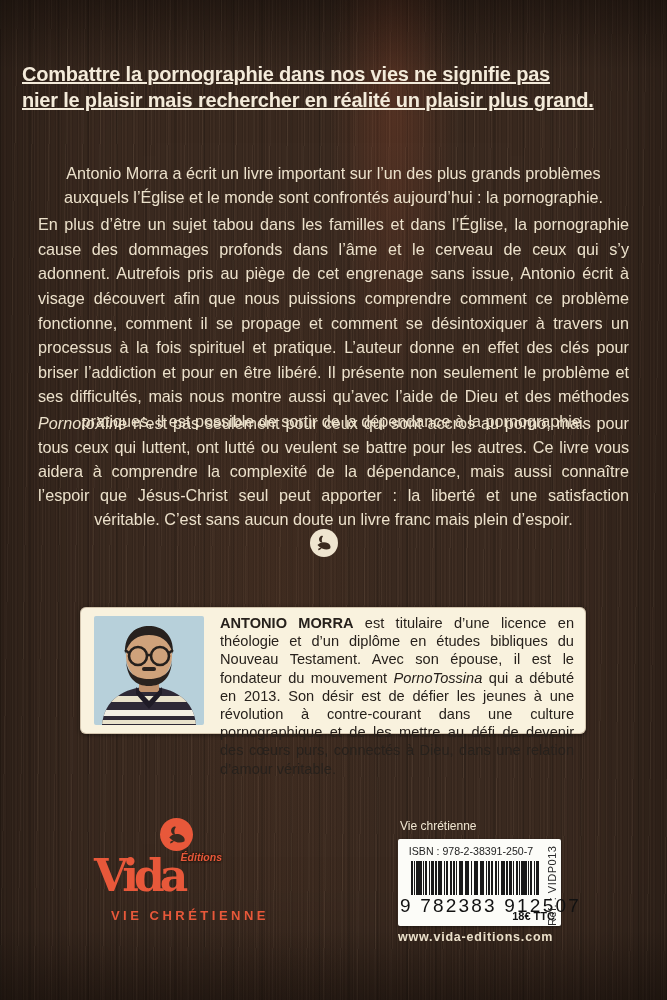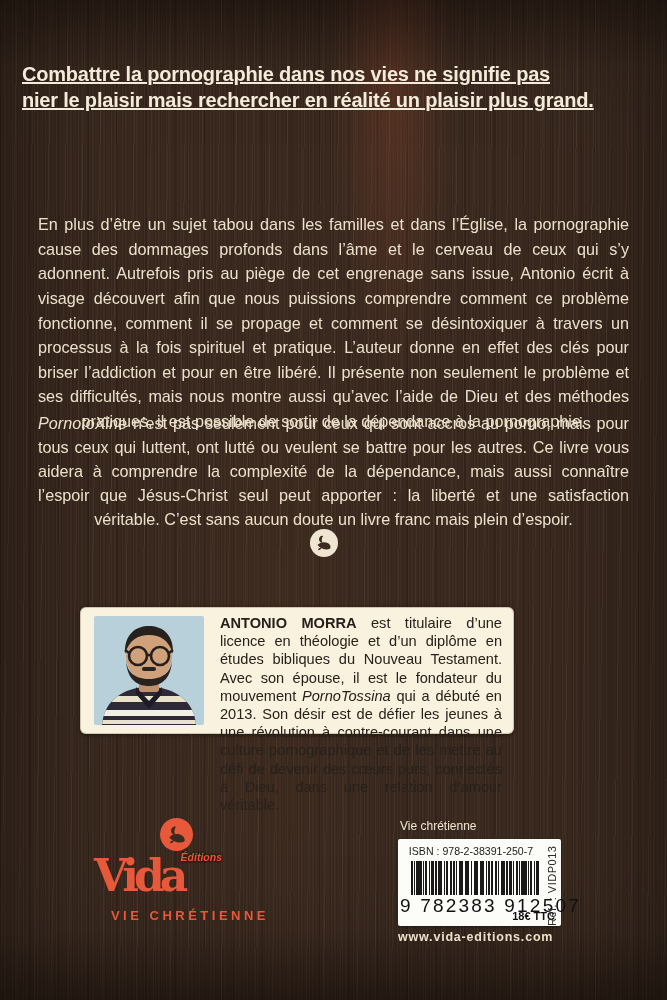--- a/index.html
+++ b/index.html
@@ -26,21 +26,21 @@
   }
   .para.intro{top:146px;text-align:center;line-height:23.5px;}
   .para.body2{top:196px;}
   .para.pitch{top:395px;line-height:24px;}
   .divider{
     position:absolute;left:310px;top:529px;width:28px;height:28px;border-radius:50%;
     background:#efe5d0;display:flex;align-items:center;justify-content:center;
   }
   .divider svg{width:22px;height:22px;}
   .author-box{
-    position:absolute;left:80px;top:607px;width:434px;height:127px;
+    position:absolute;left:80px;top:607px;width:506px;height:127px;
     background:#f9f2de;border-radius:6px;
     box-shadow:inset 0 0 0 1px rgba(120,90,60,.30), 0 1px 4px rgba(0,0,0,.45);
     text-decoration:underline;
   }
   .author-photo{position:absolute;left:14px;top:9px;width:110px;height:109px;overflow:hidden;border-radius:2px;}
   .author-bio{
     position:absolute;left:140px;right:12px;top:7px;
     font-size:14.6px;line-height:18.2px;color:#27211c;text-align:justify;
   }
   
@@ -96,20 +96,21 @@
 </head>
 <body>
 
 <div class="cover">
 
   <div class="headline">
     <div>Combattre la pornographie dans nos vies ne signifie pas</div>
     <div>nier le plaisir mais rechercher en réalité un plaisir plus grand.</div>
   </div>
 
+  <p class="para intro">Antonio Morra a écrit un livre important sur l’un des plus grands problèmes auxquels l’Église et le monde sont confrontés aujourd’hui : la pornographie.</p>
 
   <p class="para body2">En plus d’être un sujet tabou dans les familles et dans l’Église, la pornographie cause des dommages profonds dans l’âme et le cerveau de ceux qui s’y adonnent. Autrefois pris au piège de cet engrenage sans issue, Antonio écrit à visage découvert afin que nous puissions comprendre comment ce problème fonctionne, comment il se propage et comment se désintoxiquer à travers un processus à la fois spirituel et pratique. L’auteur donne en effet des clés pour briser l’addiction et pour en être libéré. Il présente non seulement le problème et ses difficultés, mais nous montre aussi qu’avec l’aide de Dieu et des méthodes pratiques, il est possible de sortir de la dépendance à la pornographie.</p>
 
   <p class="para pitch"><span style="font-style: italic;">PornotoXine</span><span> n’est pas seulement pour ceux qui sont accros au porno, mais pour tous ceux qui luttent, ont lutté ou veulent se battre pour les autres. Ce livre vous aidera à comprendre la complexité de la dépendance, mais aussi connaître l’espoir que Jésus-Christ seul peut apporter : la liberté et une satisfaction véritable. C’est sans aucun doute un livre franc mais plein d’espoir.</span></p>
 
   <div class="divider">
     <svg viewBox="0 0 32 32" aria-hidden="true">
       <g fill="#3a2a1f">
         <path d="M12.5 5.5 C9.5 6.5 8 9.5 9 12.5 C9.8 14.6 11.8 15.9 14 15.8 C12.2 12.8 12.3 8.9 14.6 6 C13.9 5.6 13.2 5.4 12.5 5.5 Z"></path>
         <path d="M6.5 19 C10 14.5 17 13.5 22 16.5 C25 18.3 26.3 21.5 25 24 C20.5 26.5 14 25.3 10 22.2 C8.6 21.1 7.4 20.1 6.5 19 Z"></path>

